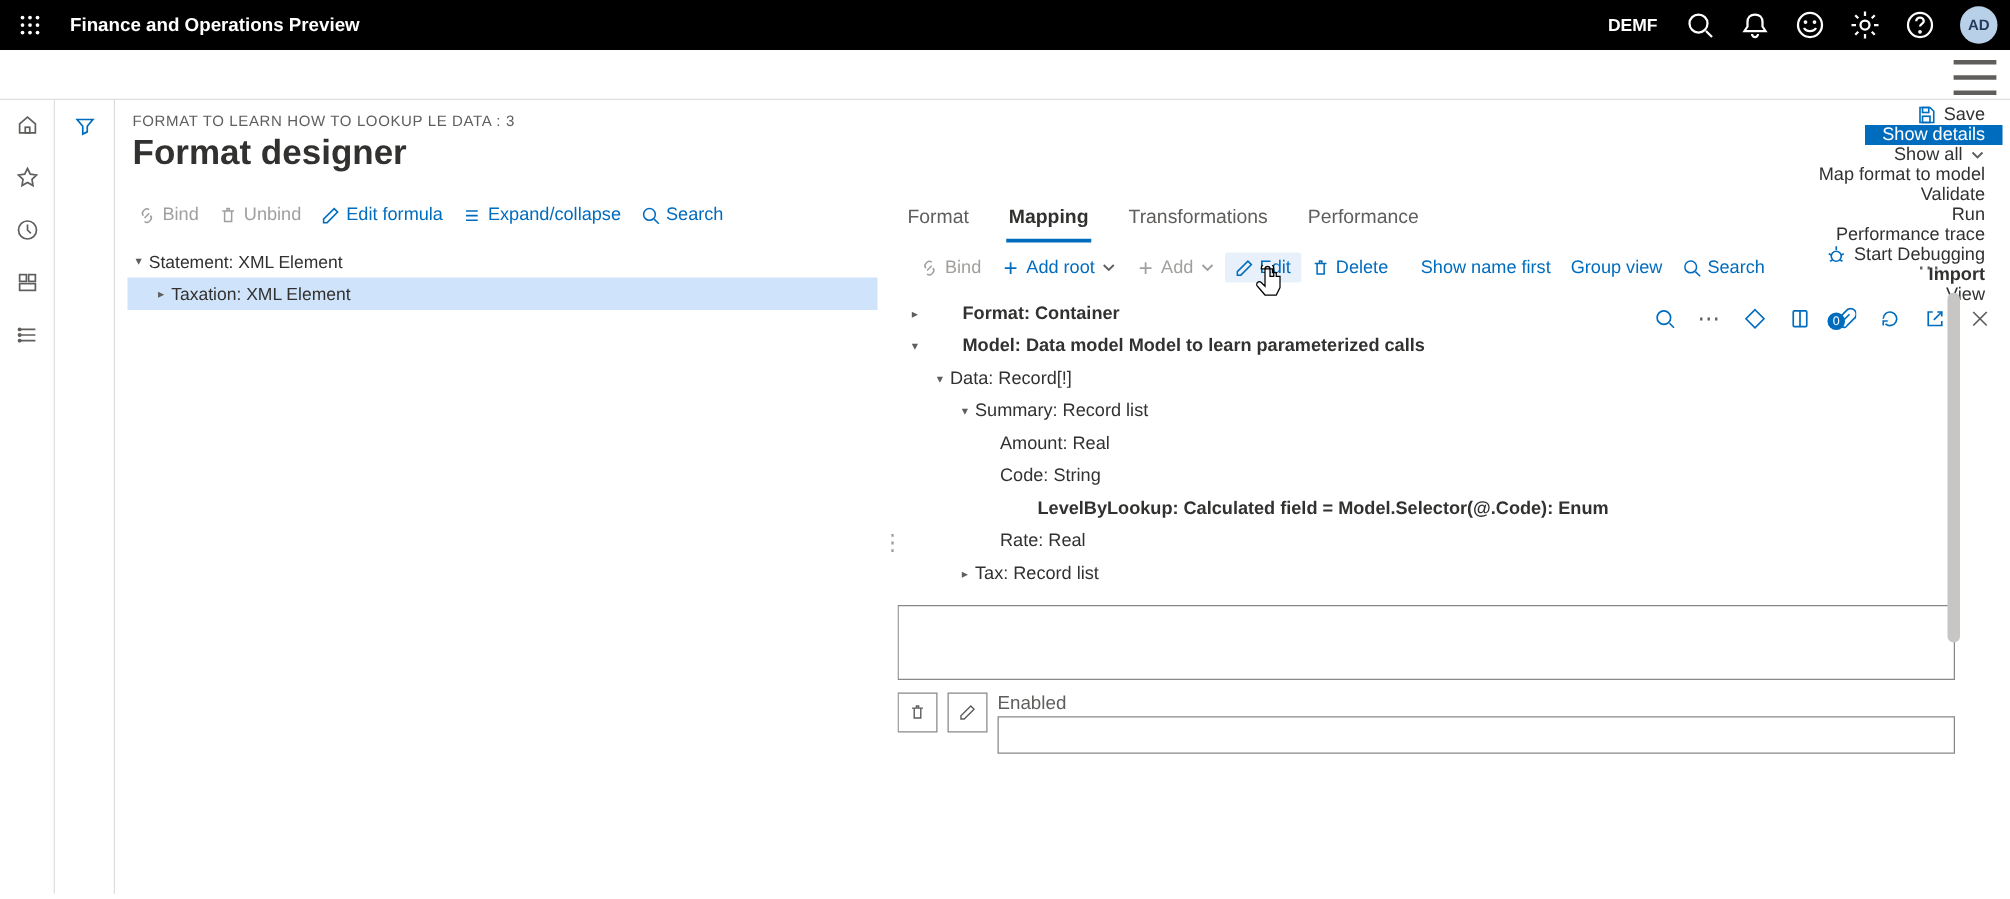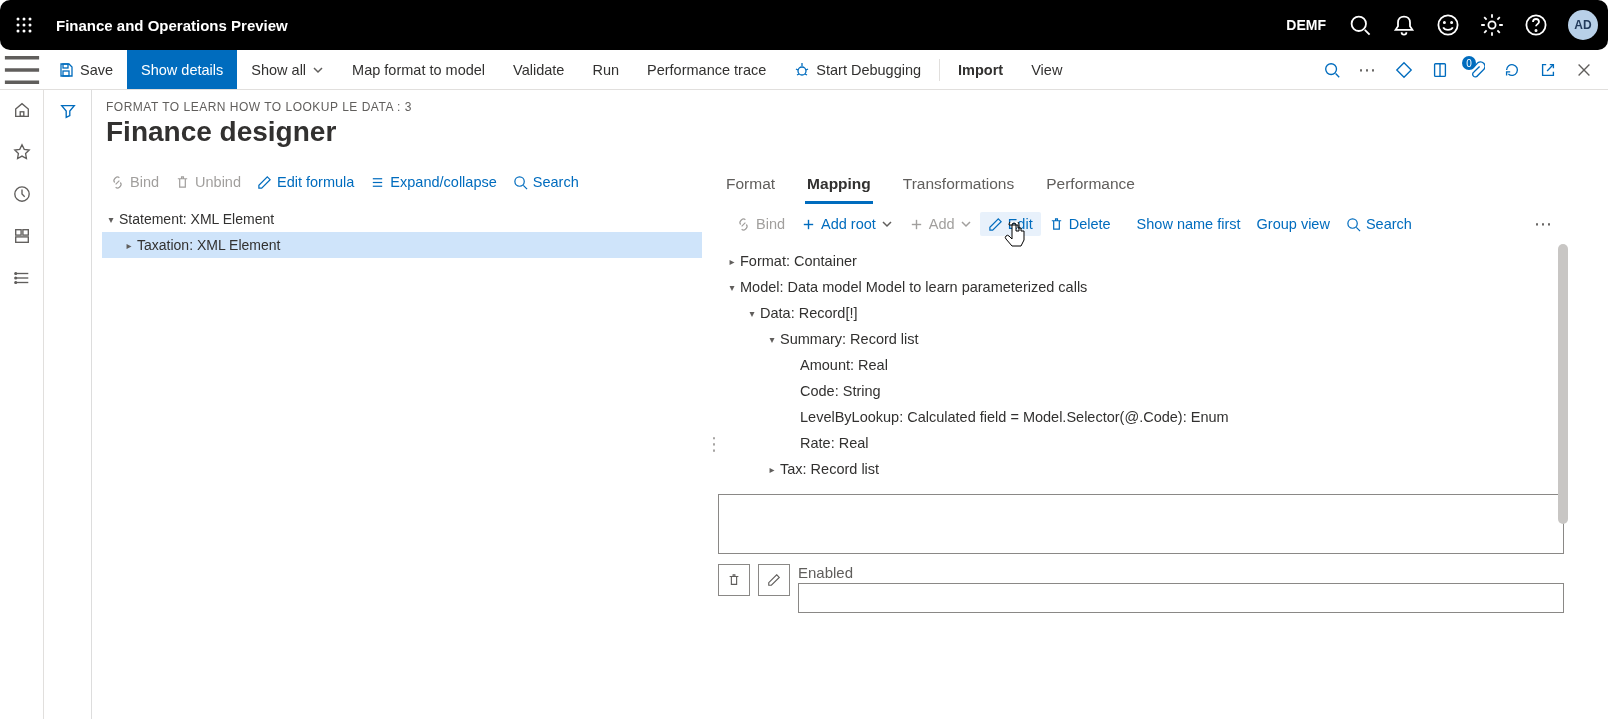--- a/index.html
+++ b/index.html
@@ -1,28 +1,28 @@
 <!DOCTYPE html>
 <html><head>
 <meta charset="utf-8">
 <style>
   * { box-sizing: border-box; margin: 0; padding: 0; font-family: "Segoe UI", -apple-system, sans-serif; }
   body { width: 1608px; height: 719px; background: #fff; overflow: hidden; font-size: 14px; color: #323130; }
 
-  .topbar { height: 50px; background: #000; color: #fff; display: flex; align-items: center; border-radius: 10px; }
+  .topbar { height: 40px; background: #000; color: #fff; display: flex; align-items: center; }
   .waffle { width: 48px; height: 44px; display:flex; align-items:center; justify-content:center; cursor:pointer;}
   .waffle svg { width:16px; height:16px; }
   .app-title { font-size: 15px; font-weight: 600; padding-left: 8px; }
   .top-spacer { flex: 1; }
   .top-right { display:flex; align-items:center; height:100%; }
   .top-item { height:44px; min-width:44px; padding:0 10px; display:flex; align-items:center; justify-content:center; cursor:pointer; }
   .top-company { font-size:14px; font-weight:600; padding:16px 12px; }
   .avatar { width:30px; height:30px; border-radius:50%; background:#b8d0e8; color:#233b5c; display:flex; align-items:center; justify-content:center; font-size:12px; font-weight:600; }
 
-  .commandbar { height: 40px; border-bottom: 1px solid #e1dfdd; display:flex; align-items:center; padding: 0 6px 0 0; }
+  .commandbar { height: 40px; border-bottom: 1px solid #e1dfdd; display:flex; align-items:flex-end; padding: 0 6px 0 0; flex-direction: column; }
   .ham { width:44px; display:flex; align-items:center; justify-content:center; cursor:pointer; }
   .cmd-btn { height:100%; padding:0 14px; display:flex; align-items:center; gap:6px; cursor:pointer; font-size:14.5px; color:#323130; }
   .cmd-btn.blue { background:#006cbe; color:#fff; }
   .cmd-btn .ic { width:16px; height:16px; display:flex; align-items:center; justify-content:center; }
   .cmd-btn .ic svg { width:16px; height:16px; }
   .cmd-sep { width:1px; height:22px; background:#e1dfdd; margin:0 4px; }
   .cmd-right { margin-left:auto; display:flex; align-items:center; height:100%; }
   .cmd-ic-btn { width:36px; height:100%; display:flex; align-items:center; justify-content:center; cursor:pointer; position:relative; }
   .cmd-ic-btn svg { width:18px; height:18px; }
   .badge { position:absolute; top:6px; left:4px; background:#006cbe; color:#fff; font-size:10px; border-radius:8px; min-width:14px; height:14px; display:flex; align-items:center; justify-content:center; padding:0 3px;}
@@ -60,21 +60,21 @@
   .tabs { display:flex; gap:28px; height:42px; align-items:flex-end; padding:0 6px 0 6px; border-bottom: none;}
   .tab { padding:8px 2px; font-size:15.5px; color:#605e5c; cursor:pointer; border-bottom:3px solid transparent;}
   .tab.active { color:#323130; font-weight:600; border-bottom-color:#006cbe; }
 
   .right-tree { padding:4px 0 0 6px; font-size:14.5px; overflow-y:auto; position:relative; }
   .rt-row { display:flex; align-items:center; min-height:26px; padding:1px 0; cursor:default;}
   .rt-row.selected { background:#cfe4fa; }
   .rt-row .box { border:1px solid #5b8dd6; padding:0 4px; background:#e8f1fb;}
   .rt-caret { width:16px; text-align:center; color:#605e5c; font-size:10px;}
   .rt-ind { display:inline-block; width:20px;}
-  .bold { font-weight:400; }
+  .bold { font-weight:700;margin-left:30px; }
 
   .divider-handle { width:8px; display:flex; align-items:center; justify-content:center; color:#a19f9d; cursor:col-resize;}
   .divider-handle::before { content:"⋮"; font-size:18px; }
 
   .formula-box { margin:12px 0 10px 0; height:60px; border:1px solid #8a8886; background:#fff; }
   .enabled-row { display:flex; align-items:flex-start; gap:8px; }
   .sq-btn { width:32px; height:32px; border:1px solid #8a8886; display:flex; align-items:center; justify-content:center; cursor:pointer; background:#fff;}
   .sq-btn svg { width:14px; height:14px; color:#605e5c;}
   .enabled-field { flex:1; }
   .enabled-lbl { font-size:15px; color:#605e5c; margin-bottom:2px;}
@@ -295,21 +295,21 @@
   </div>
 
   <div class="filter-col">
     <div><svg viewBox="0 0 20 20" fill="none" stroke="#006cbe" stroke-width="1.5">
           <path d="M3 4h14l-5 6v5l-4 2v-7z"></path>
         </svg></div>
   </div>
 
   <div class="main">
     <div class="crumb">FORMAT TO LEARN HOW TO LOOKUP LE DATA : 3</div>
-    <div class="page-title">Finance designer</div>
+    <div class="page-title">Format designer</div>
 
     <div class="columns">
 
       <div class="left-pane">
         <div class="tool-row">
           <div class="link-btn disabled">
               <span class="lic">
                 <svg viewBox="0 0 16 16" fill="none" stroke="currentColor" stroke-width="1.3">
                   <path d="M6 10l4-4M5 8a3 3 0 010-4l1-1a3 3 0 014 0M11 8a3 3 0 010 4l-1 1a3 3 0 01-4 0"></path>
                 </svg>

